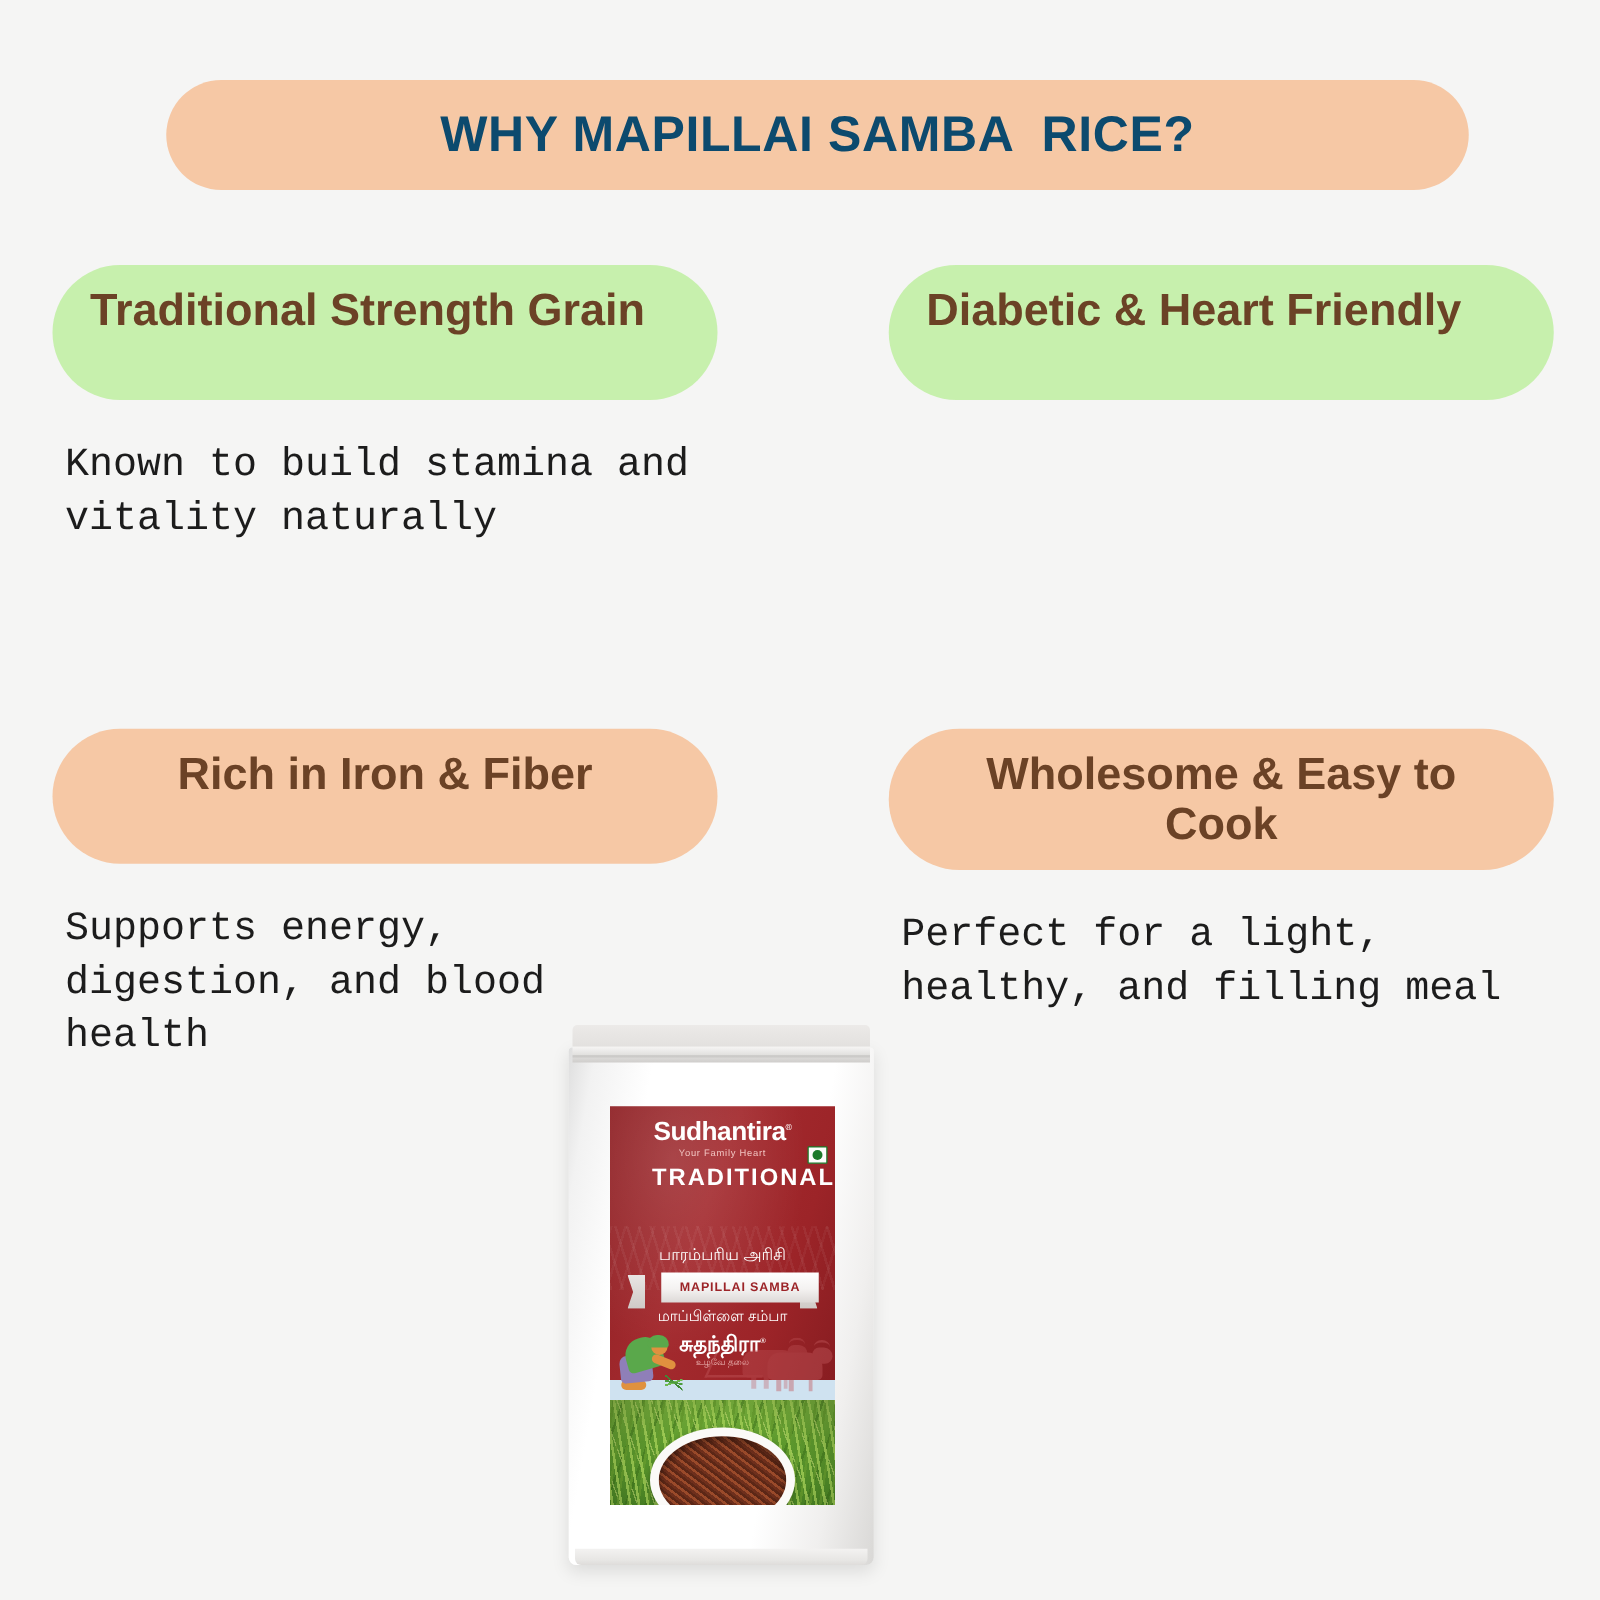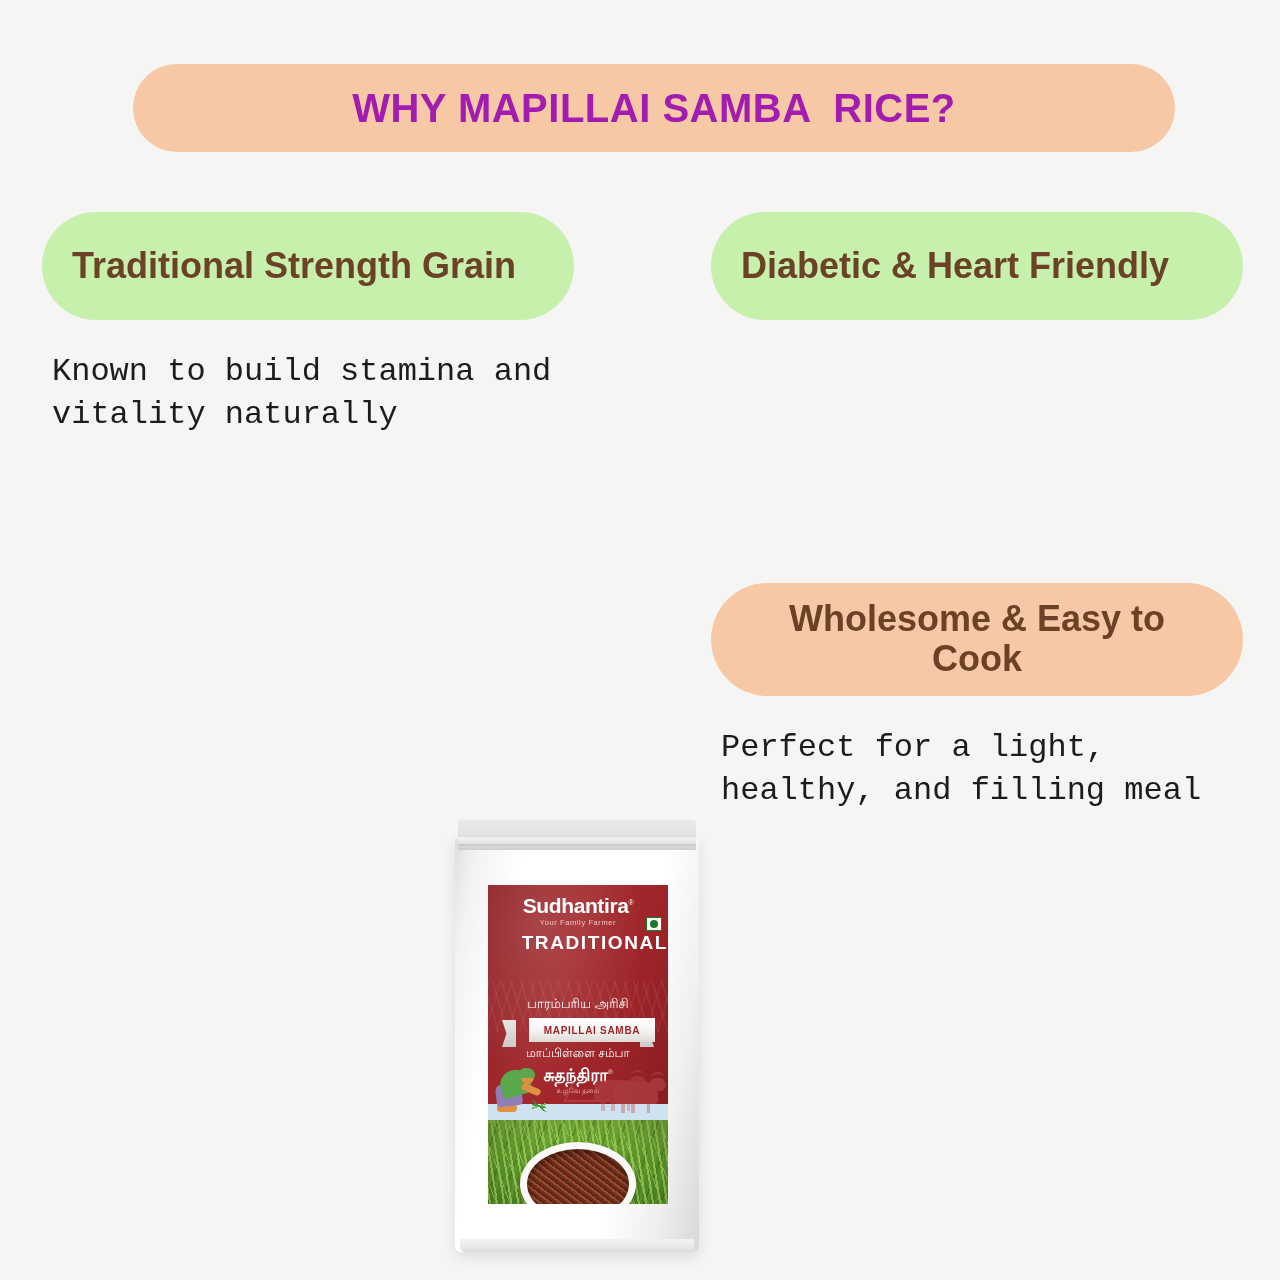--- a/index.html
+++ b/index.html
@@ -24,21 +24,21 @@
     height: 88px;
     background: #f6c8a5;
     border-radius: 48px;
     display: flex;
     align-items: center;
     justify-content: center;
   }
   .header-title {
     font-size: 40px;
     font-weight: bold;
-    color: #a21caf;
+    color: #0c4a6e;
     letter-spacing: 0.5px;
     white-space: pre;
     text-align: center;
   }
 
   
   .features {
     position: absolute;
     left: 0;
     top: 0;
@@ -54,21 +54,20 @@
   .feature.row-top    { top: 212px; }
   .feature.row-bottom { top: 583px; }
 
   .feature-pill {
     width: 100%;
     box-sizing: border-box;
     border-radius: 58px;
     padding: 16px 30px;
     min-height: 108px;
     display: flex;
-    align-items: center;
   }
   .feature-pill.green { background: #c7f0ad; }
   .feature-pill.peach { background: #f6c8a5; }
   .feature-pill.align-left   { justify-content: flex-start; }
   .feature-pill.align-center { justify-content: center; }
 
   .feature-pill-label {
     font-size: 36px;
     font-weight: bold;
     color: #6b4226;
@@ -517,41 +516,47 @@
     </div>
     <div class="feature-desc">Known to build stamina and vitality naturally</div>
   </div>
 
   <div class="feature col-right row-top">
     <div class="feature-pill green align-left">
       <span class="feature-pill-label">Diabetic &amp; Heart Friendly</span>
     </div>
   </div>
 
+  <div class="feature col-left row-bottom">
+    <div class="feature-pill peach align-center">
+      <span class="feature-pill-label">Rich in Iron &amp; Fiber</span>
+    </div>
+    <div class="feature-desc">Supports energy, digestion, and blood health</div>
+  </div>
 
   <div class="feature col-right row-bottom">
     <div class="feature-pill peach align-center">
       <span class="feature-pill-label">Wholesome &amp; Easy to Cook</span>
     </div>
     <div class="feature-desc">Perfect for a light, healthy, and filling meal</div>
   </div>
 
 </div>
 
 <div class="package">
 
   <div class="pouch-body"></div>
   <div class="pouch-seal"></div>
   <div class="pouch-foot"></div>
 
   <div class="label-red">
 
     <div class="brand-block">
       <div class="brand-name"><span>Sudhantira</span><span class="brand-reg">®</span></div>
-      <div class="brand-tag">Your Family Farmer</div>
+      <div class="brand-tag">Your Family Heart</div>
     </div>
 
     <div class="veg-mark">
       <span class="veg-dot"></span>
     </div>
 
     <div class="label-traditional">TRADITIONAL</div>
     <div class="label-tamil-sub">பாரம்பரிய அரிசி</div>
 
     <div class="ribbon">

